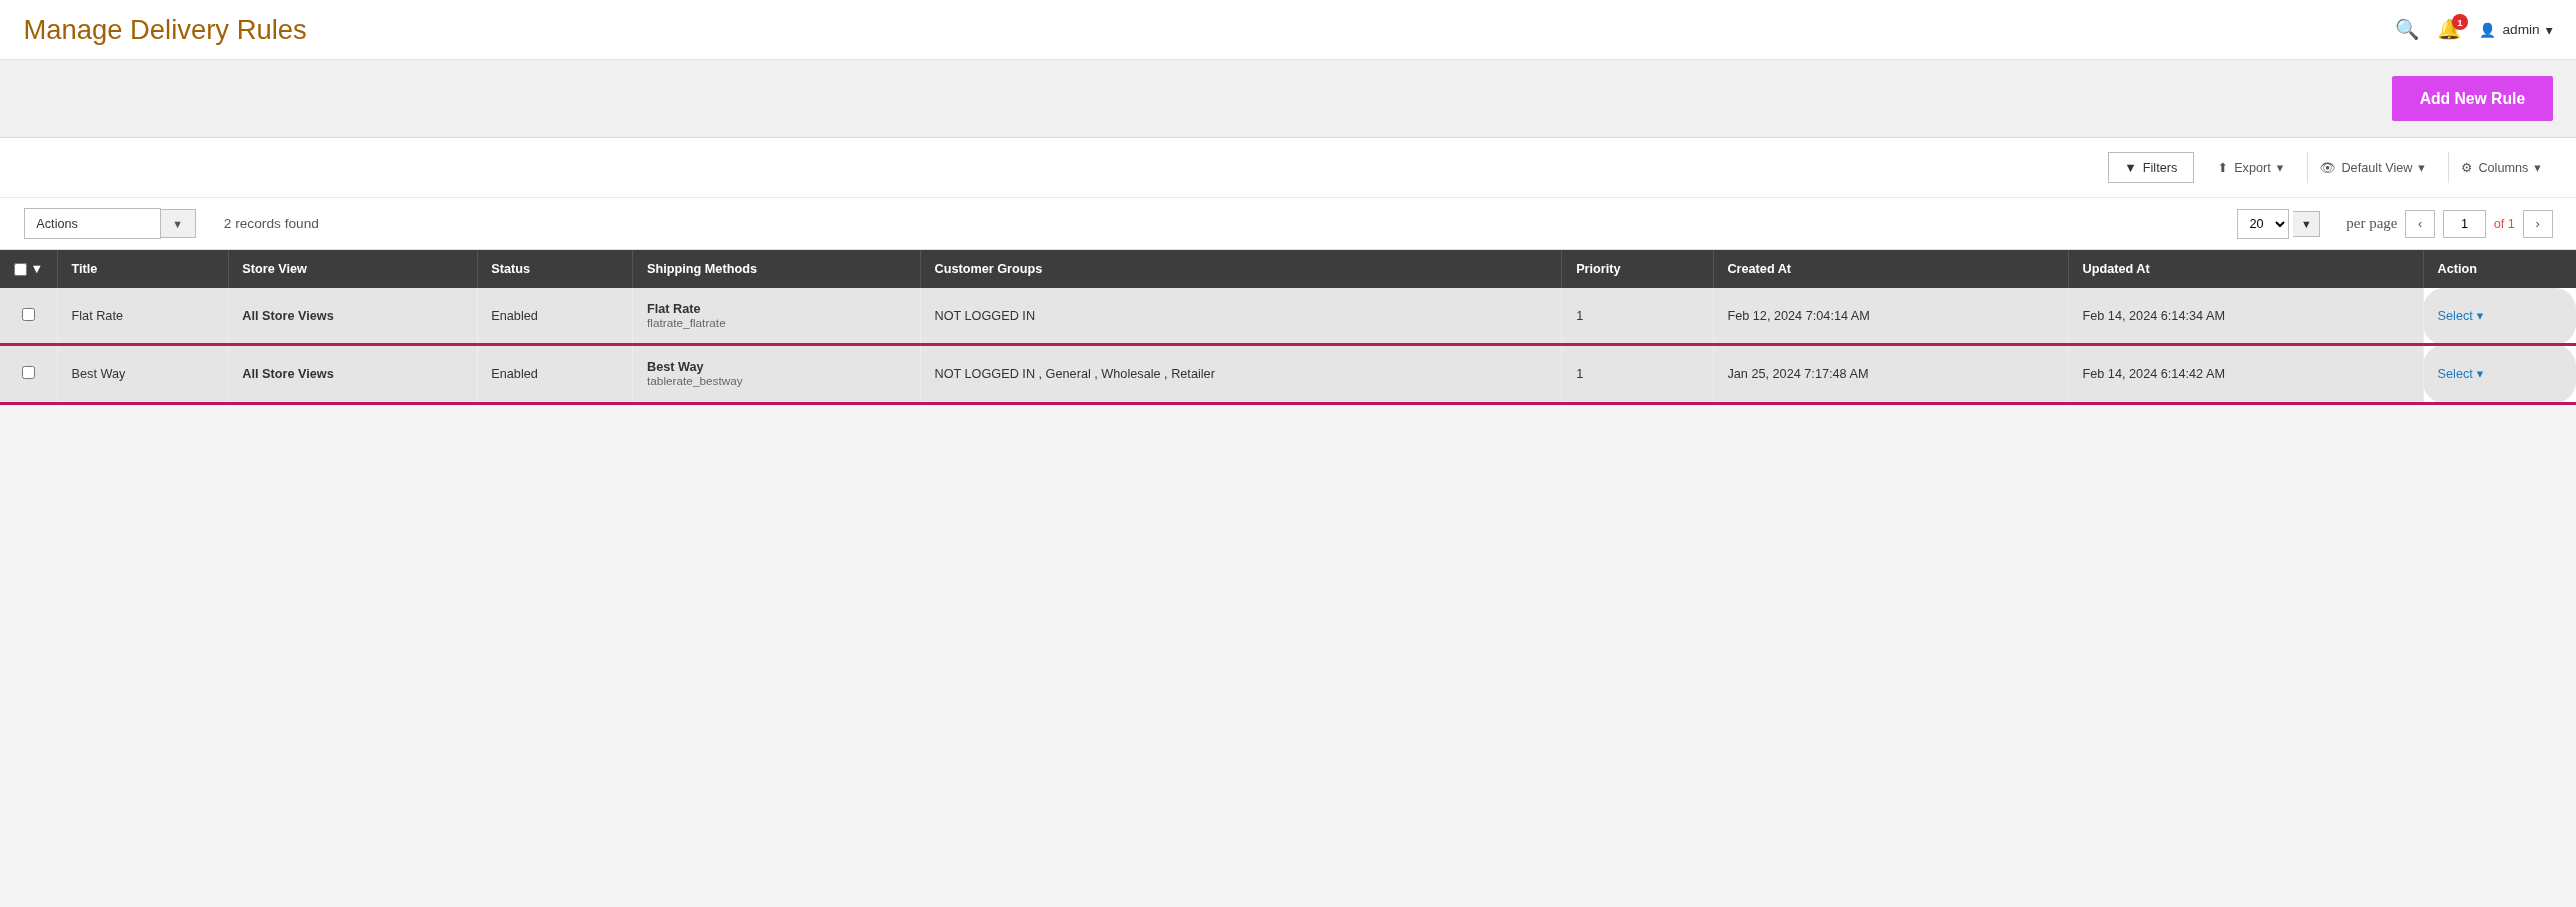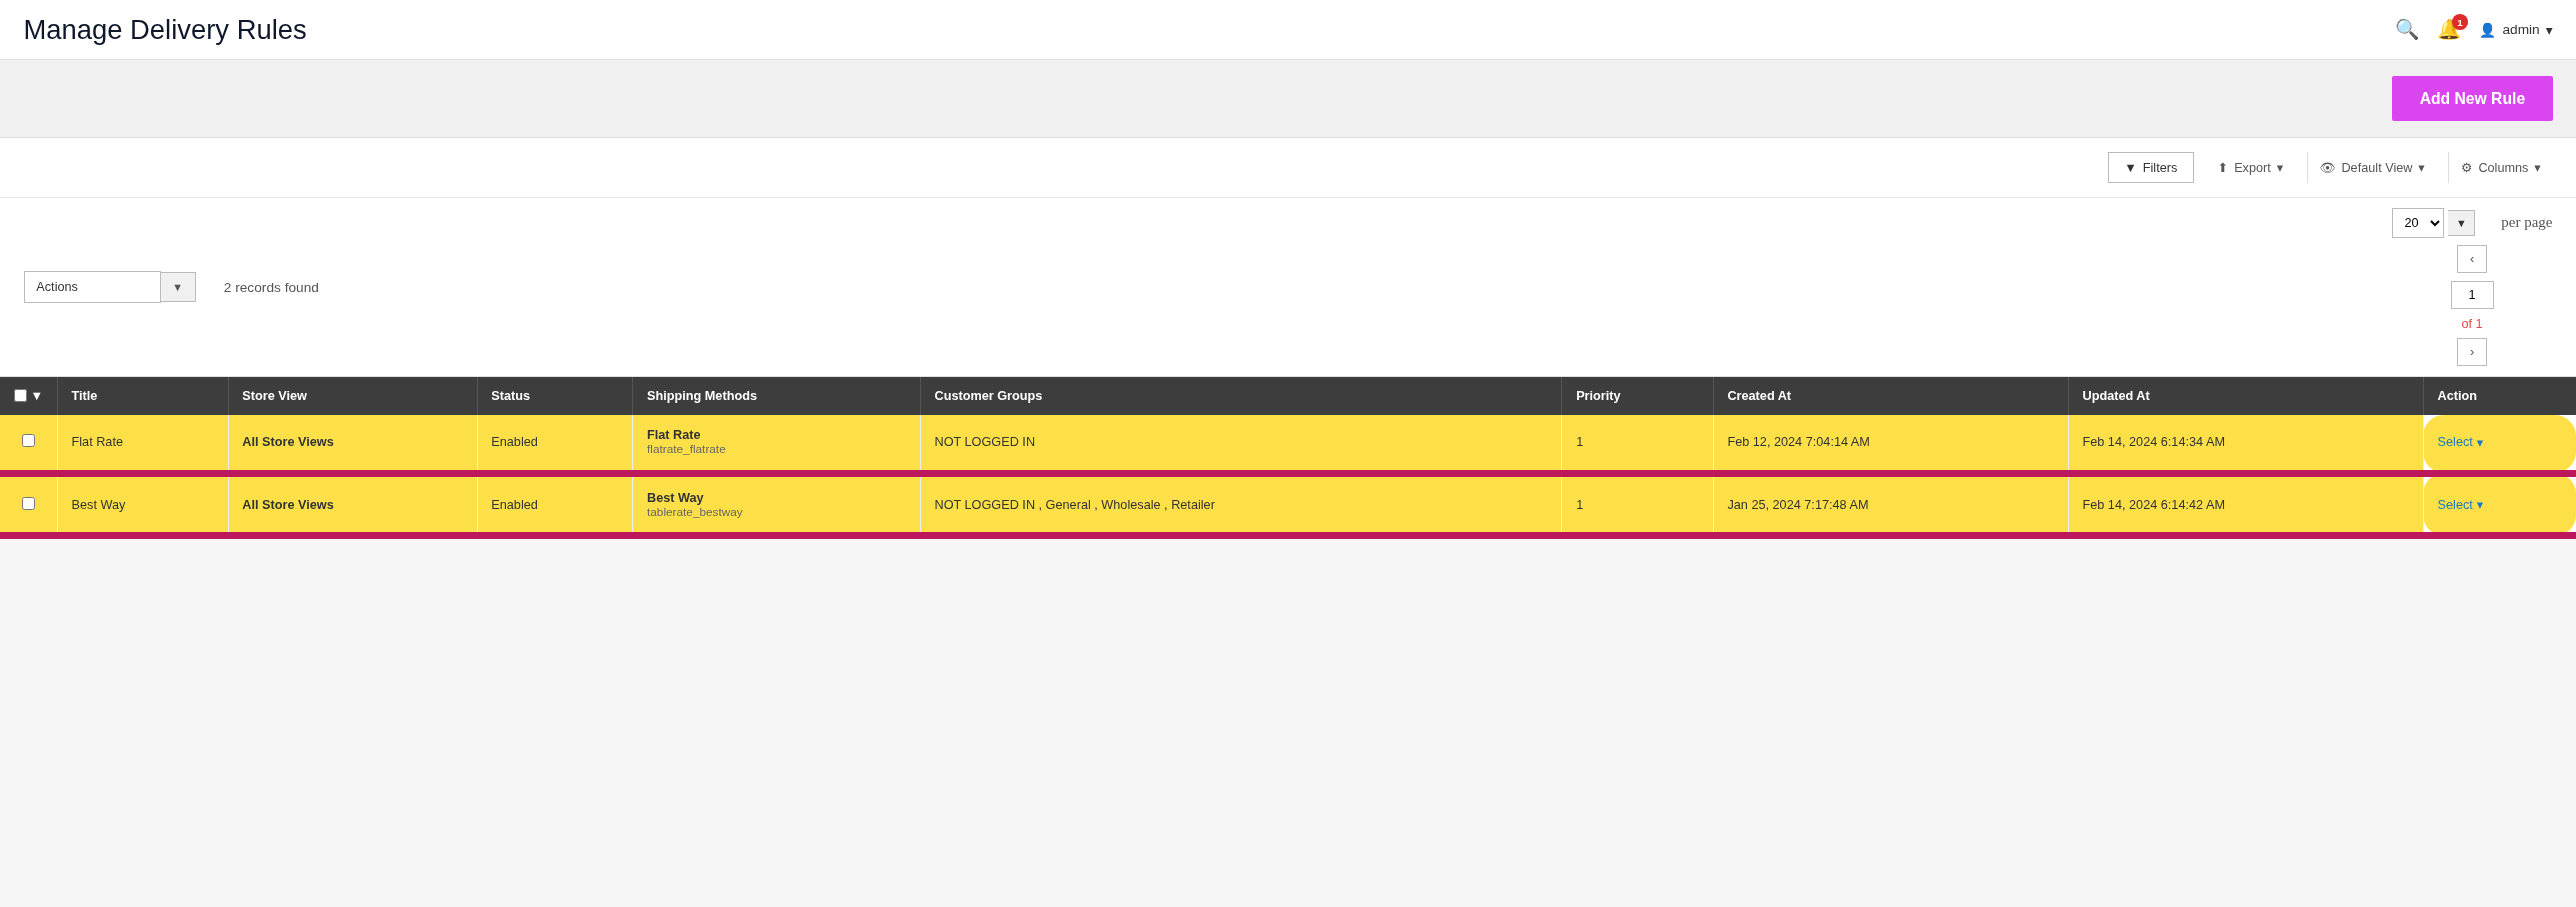--- a/index.html
+++ b/index.html
@@ -10,21 +10,21 @@
       display: flex;
       align-items: center;
       justify-content: space-between;
       padding: 13.7px 23.5px;
       background: #fff;
       border-bottom: 1px solid #e0e0e0;
     }
     .page-title {
       font-size: 27.4px;
       font-weight: 300;
-      color: #0f172a;
+      color: #a16207;
     }
     .header-actions {
       display: flex;
       align-items: center;
       gap: 17.6px;
     }
     .search-icon-btn {
       background: none;
       border: none;
       cursor: pointer;
@@ -153,21 +153,20 @@
     }
     .records-found {
       font-size: 13.7px;
       color: #555;
     }
     .pagination-right {
       margin-left: auto;
       display: flex;
       align-items: center;
       gap: 7.8px;
-      flex-direction: column;
     }
     .per-page-wrapper {
       display: flex;
       align-items: center;
       gap: 3.9px;
     }
     .per-page-select {
       padding: 5.9px 7.8px;
       border: 1px solid #bbb;
       font-size: 12.7px;
@@ -233,22 +232,22 @@
       width: 49px;
       text-align: center;
     }
     .checkbox-with-arrow {
       display: flex;
       align-items: center;
       justify-content: center;
       gap: 3.9px;
     }
     tbody tr {
-      border-bottom: 7px solid #be185d;
-      background: #fde047;
+      border-bottom: 3px solid #be185d;
+      background: #e5e5e5;
       padding-left: 33px;
     }
     tbody td {
       padding: 13.7px 13.7px;
       font-size: 12.7px;
       color: #333;
       vertical-align: middle;
       border-right: 1px solid #eee;
     }
     tbody td:last-child { border-right: none; border-radius: 21px; }

